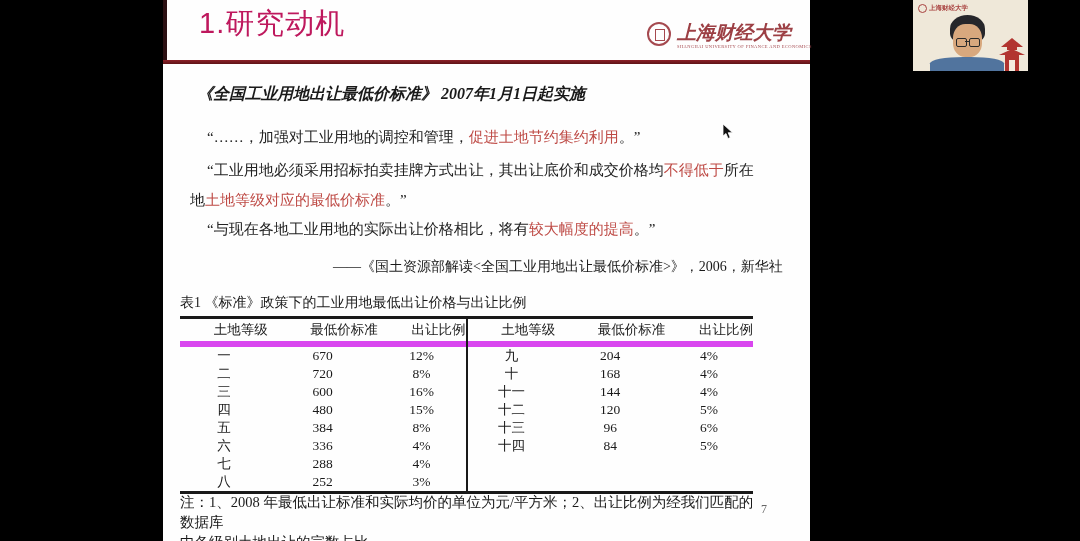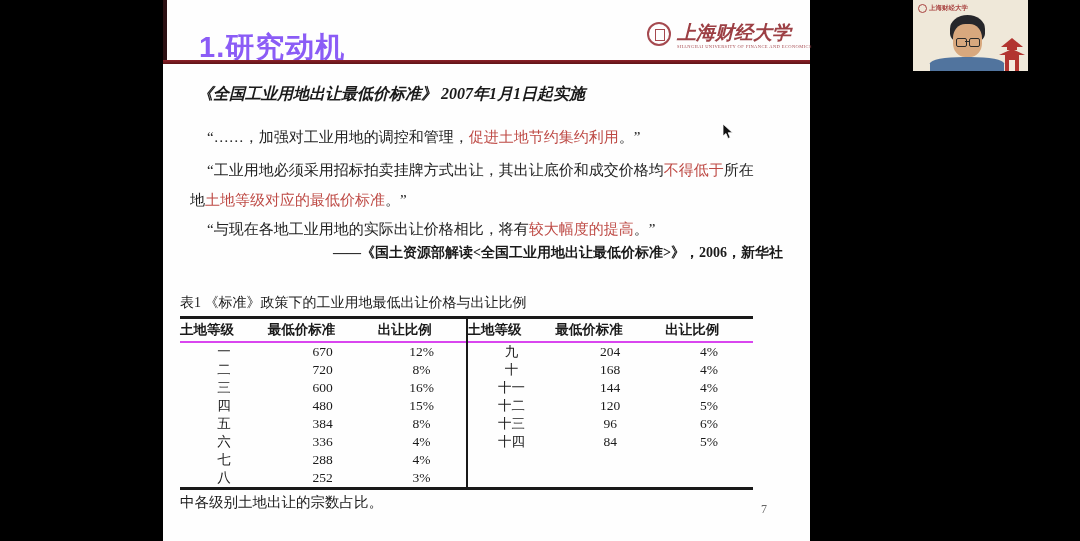--- a/index.html
+++ b/index.html
@@ -1,47 +1,47 @@
 <!DOCTYPE html>
 <html><head>
 <meta charset="utf-8">
 <style>
   html,body{margin:0;padding:0;background:#000;}
   .stage{position:relative;width:1080px;height:541px;background:#000;overflow:hidden;
          font-family:"Liberation Serif", serif;}
   
   .slide{position:absolute;left:163px;top:0;width:647px;height:541px;background:#fefefe;color:#1a1a1a;}
   .accent-bar{position:absolute;left:0;top:0;width:4px;height:63px;background:#2b0f12;}
-  .slide-title{position:absolute;left:36px;top:28px;font-family:"Liberation Sans",sans-serif;
-               font-weight:bold;font-size:29px;letter-spacing:1px;color:#8b5cf6;}
+  .slide-title{position:absolute;left:36px;top:4px;font-family:"Liberation Sans",sans-serif;
+               font-weight:normal;font-size:29px;letter-spacing:1px;color:#be185d;}
   .title-rule{position:absolute;left:0;top:60px;width:647px;height:4px;
               background:linear-gradient(#8c2129,#5f1317);}
   
   .logo{position:absolute;left:484px;top:20px;width:150px;height:38px;}
   .logo-seal{position:absolute;left:0;top:2px;width:24px;height:24px;border:2px solid #a5494f;
              border-radius:50%;box-sizing:border-box;}
   .logo-seal i{position:absolute;left:6px;top:5px;width:8px;height:10px;border:1.5px solid #a5494f;}
   .logo-cn{position:absolute;left:30px;top:0;font-size:19px;font-weight:bold;font-style:italic;
            color:#9c3f44;white-space:nowrap;}
   .logo-en{position:absolute;left:30px;top:24px;font-size:4.5px;letter-spacing:.4px;color:#a5494f;
            white-space:nowrap;}
   
   .heading{position:absolute;left:34px;top:84px;font-size:16px;font-weight:bold;white-space:nowrap;font-style:italic;}
   .para{position:absolute;font-size:15px;white-space:nowrap;color:#222;}
   .red{color:#be4a45;font-family:Liberation Serif, serif;}
-  .citation{position:absolute;left:170px;top:244px;font-size:14px;font-weight:bold;white-space:nowrap;}
+  .citation{position:absolute;left:170px;top:258px;font-size:14px;font-weight:normal;white-space:nowrap;}
   
   .tbl-title{position:absolute;left:17px;top:294px;width:573px;
              font-size:14px;font-weight:normal;}
   .tbl-wrap{position:absolute;left:17px;top:316px;width:573px;display:flex;
             border-top:3px solid #191919;border-bottom:3px solid #191919;}
   .half{width:50%;}
   .half.lft{border-right:2px solid #191919;}
   .tbl{width:100%;border-collapse:collapse;font-size:13.5px;}
-  .tbl thead td{border-bottom:2px solid #d946ef;height:22px;text-align:left;padding:0;font-weight:bold;}
+  .tbl thead td{border-bottom:6px solid #d946ef;height:22px;text-align:right;padding:0;}
   .tbl tbody td{height:18px;text-align:center;padding:0;}
   
   .notes{position:absolute;left:17px;top:492px;width:578px;font-size:14.5px;line-height:20px;}
   .page-num{position:absolute;left:598px;top:502px;font-size:12px;color:#666;}
   
   .webcam{position:absolute;left:913px;top:0;width:115px;height:71px;background:#efe8d9;overflow:hidden;}
   .cam-logo{position:absolute;left:5px;top:4px;display:flex;align-items:center;gap:2px;
             color:#a8403e;font-size:6.5px;font-weight:bold;white-space:nowrap;}
   .cam-seal{width:7px;height:7px;border:1px solid #a8403e;border-radius:50%;display:inline-block;}
   .hair{position:absolute;left:37px;top:15px;width:35px;height:28px;background:#26262a;
@@ -190,20 +190,21 @@
                 <td>十四</td>
                 <td>84</td>
                 <td>5%</td>
               </tr>
           </tbody>
         </table>
       </div>
     </div>
 
     <div class="notes">
+      <div>注：1、2008 年最低出让标准和实际均价的单位为元/平方米；2、出让比例为经我们匹配的数据库</div>
       <div>中各级别土地出让的宗数占比。</div>
     </div>
 
     <div class="page-num">7</div>
   </div>
 
   <div class="webcam">
     <div class="shirt"></div>
     <div class="hair"></div>
     <div class="face"></div>

